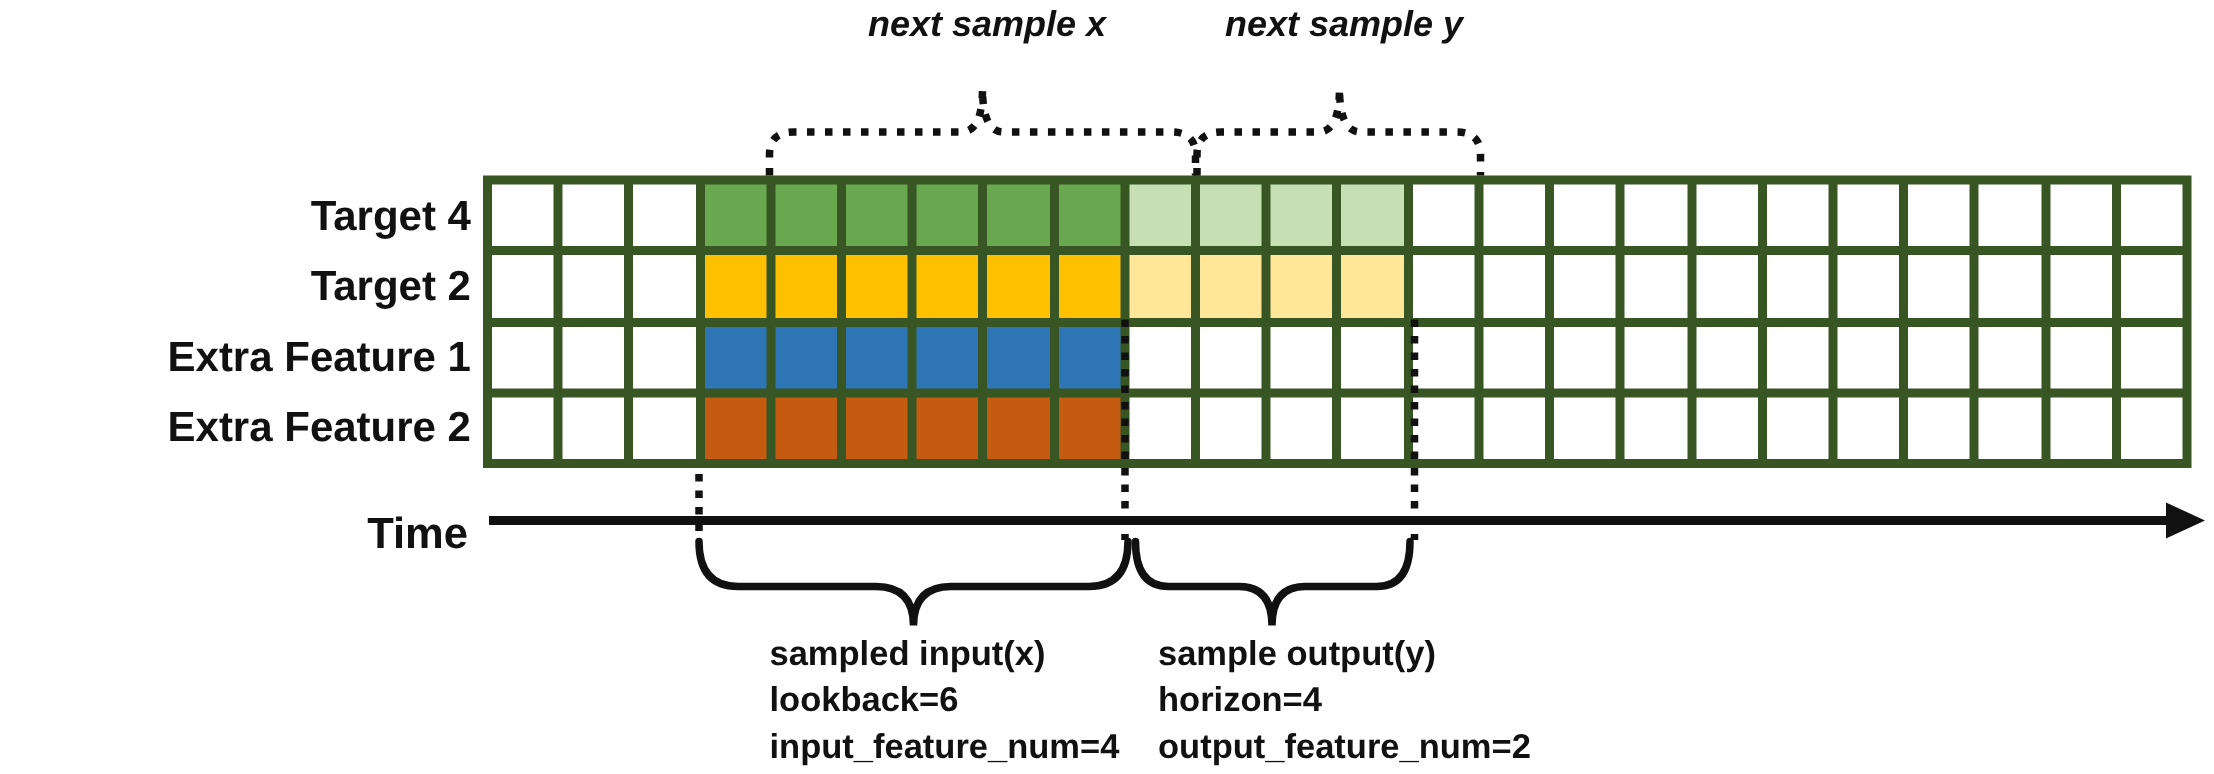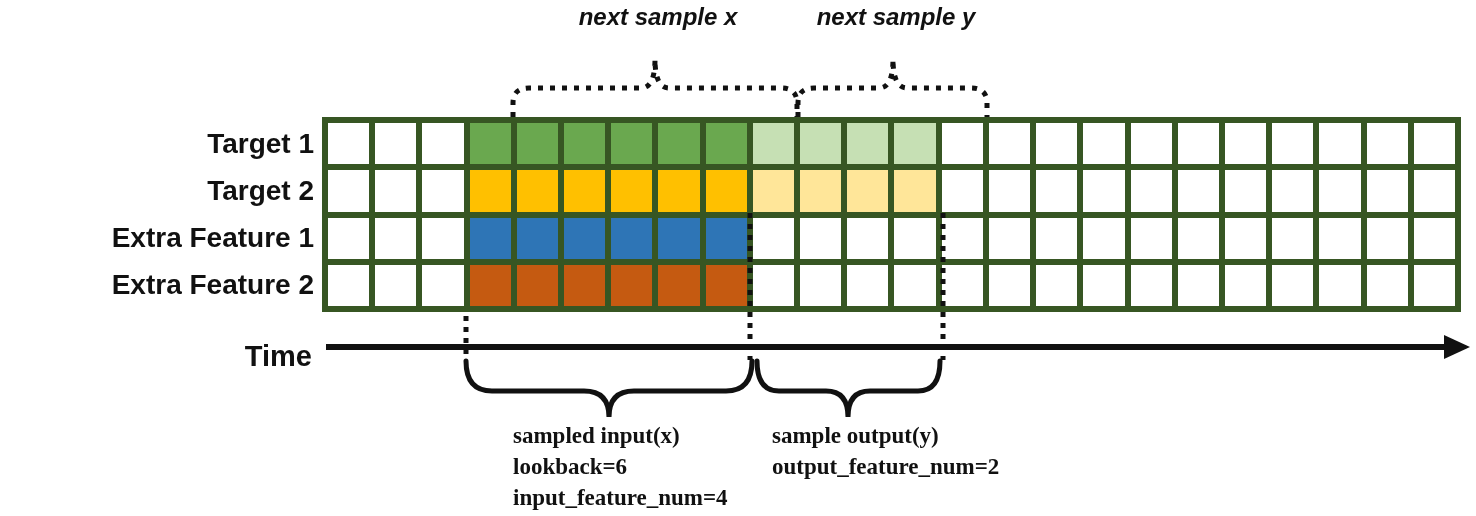--- a/index.html
+++ b/index.html
@@ -29,34 +29,34 @@
   }
   .time-label{
     position:absolute;left:180px;top:340px;width:132px;text-align:right;
     font-size:29px;font-weight:700;
   }
   .caption{
     position:absolute;top:420px;font-size:23px;font-weight:600;line-height:31px;white-space:nowrap;
   }
   .caption.input{left:513px;}
   .caption.output{left:772px;}
-  .caption div{display:block;font-family:Liberation Serif, serif;}
+  .caption div{display:block;}
   svg.overlay{position:absolute;left:0;top:0;pointer-events:none;}
 </style>
 </head>
 <body>
 
 <div class="canvas">
 
 
   <div class="brace-label next-x">next sample x</div>
   <div class="brace-label next-y">next sample y</div>
 
   <div id="row-labels">
-      <div class="row-label" style="top: 123px; height: 41.25px;">Target 1</div>
+      <div class="row-label" style="top: 123px; height: 41.25px;">Target 4</div>
       <div class="row-label" style="top: 170.25px; height: 41.25px;">Target 2</div>
       <div class="row-label" style="top: 217.5px; height: 41.25px;">Extra Feature 1</div>
       <div class="row-label" style="top: 264.75px; height: 41.25px;">Extra Feature 2</div>
     </div>
 
   <div id="grid" class="grid" style="background: rgb(55, 86, 35);">
       <div class="cell" style="background: rgb(255, 255, 255);"></div>
       <div class="cell" style="background: rgb(255, 255, 255);"></div>
       <div class="cell" style="background: rgb(255, 255, 255);"></div>
       <div class="cell" style="background: rgb(106, 168, 79);"></div>
@@ -175,16 +175,17 @@
   <div class="time-label">Time</div>
 
   <div class="caption input">
     <div>sampled input(x)</div>
     <div>lookback=6</div>
     <div>input_feature_num=4</div>
   </div>
 
   <div class="caption output">
     <div>sample output(y)</div>
+    <div>horizon=4</div>
     <div>output_feature_num=2</div>
   </div>
 
 </div>
 
 </body></html>

